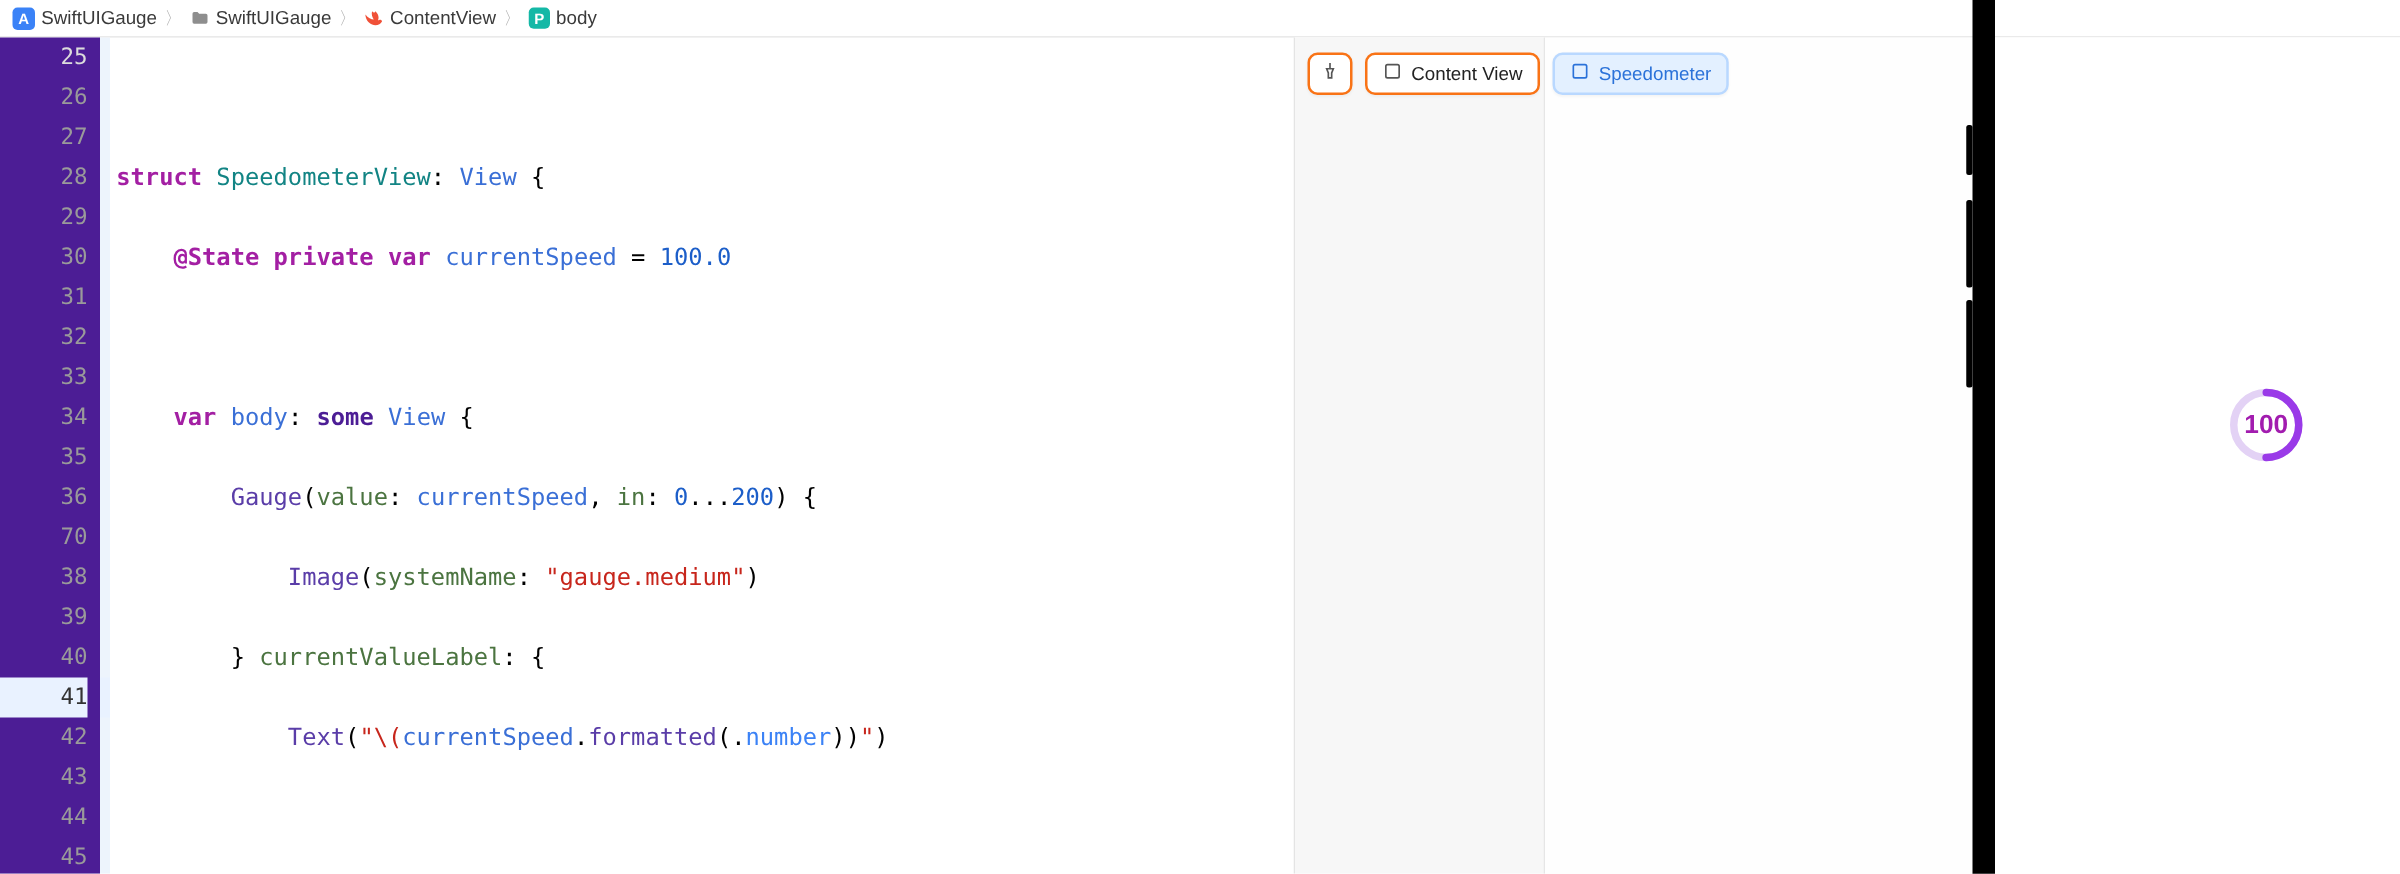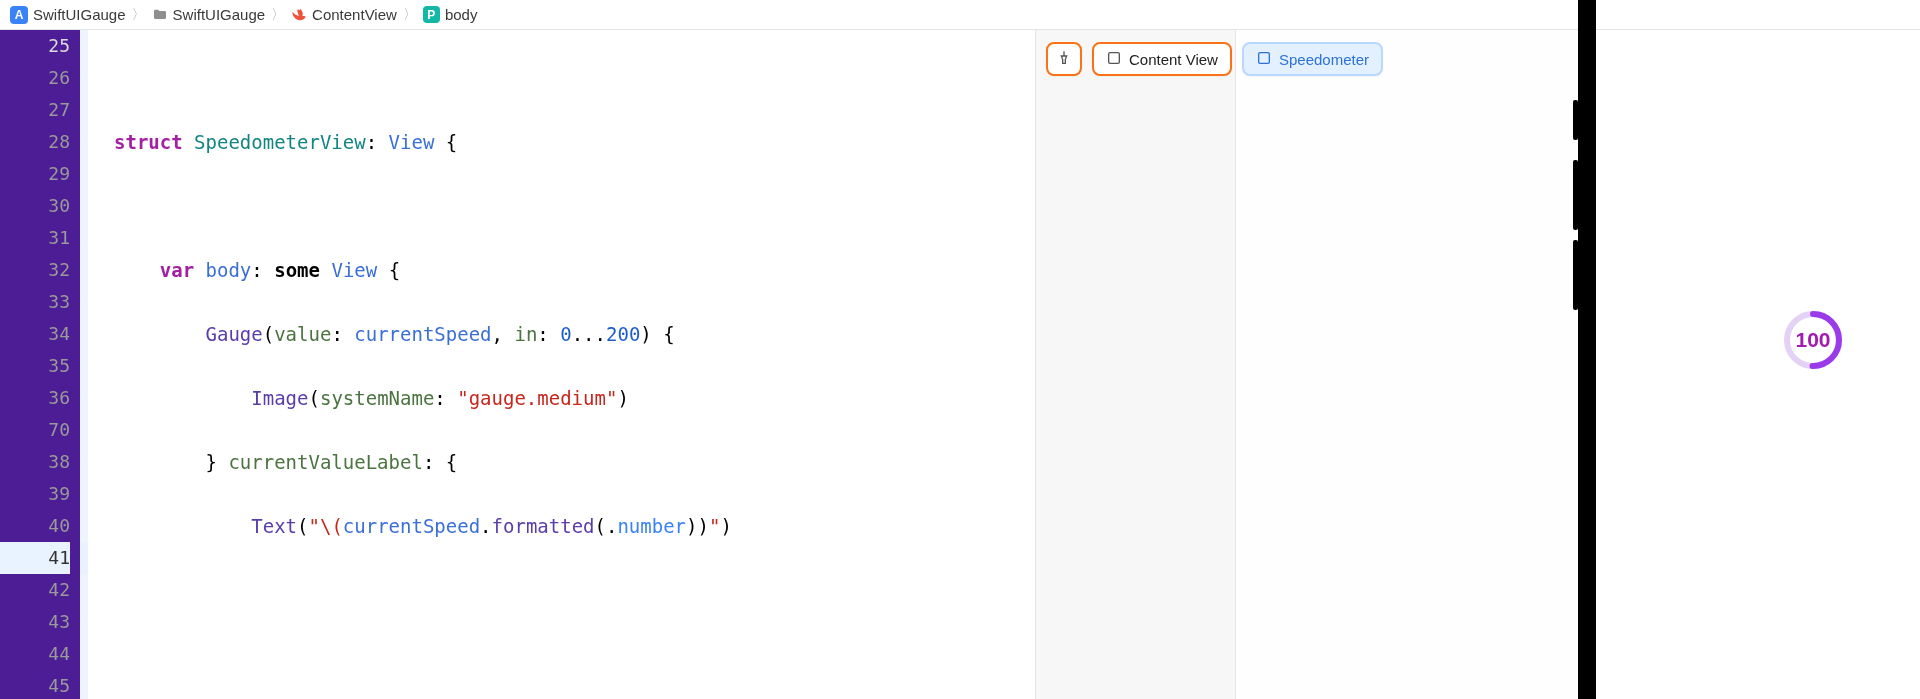--- a/index.html
+++ b/index.html
@@ -34,31 +34,31 @@
   .icon-swift svg { width:16px;height:16px; }
   .icon-prop { width:17px;height:17px;border-radius:4px;background:#14b8a6;display:flex;align-items:center;justify-content:center;color:#fff;font-size:12px;font-weight:700; }
 
   
   .main { flex:1; display:flex; height: calc(100% - 30px); }
 
   
   .editor { flex:0 0 1035px; display:flex; font-family: "SF Mono", Menlo, Consolas, monospace; font-size: 19px; line-height: 32px; position:relative;}
   .gutter { width:80px; background:#4c1d95; text-align:right; padding-right:10px; color:#9a9a9a; font-size:18px; user-select:none; }
   .colstrip { width:8px; background:#edf4fc; }
-  .code { flex:1; padding-left: 26px; white-space: pre; overflow:hidden; position:relative; }
+  .code { flex:1; padding-left: 5px; white-space: pre; overflow:hidden; position:relative; }
   .line { height:32px; }
   .hl { background:#e9f2ff; }
   .gutter .line, .colstrip .line { height:32px; }
   .gutter .ghost { color:#dcdcdc; }
   .gutter .current { color:#333;}
   .code .line { padding-left: 0; }
 
   
   .kw-decl { color:#a31fa3; font-weight:600; }   
-  .kw-some { color:#000000; font-weight:600; }
+  .kw-some { color:#4c1d95; font-weight:600; }
   .typename { color:#3a6fd6; }                   
   .typedecl { color:#128484; }                   
   .apitype { color:#5a3da8; }
   .member { color:#3a6fd6; }                     
   .number { color:#1c5ec9; }
   .string { color:#c7261c; }
   .op { color:#000; }
   .param { color:#4b7440;margin-top:32px; }                      
   .enumcase { color:#3b82f6; }                   
   .punct { color:#000; }
@@ -187,20 +187,21 @@
         <div class="line"></div>
         <div class="line hl"></div>
         <div class="line"></div>
         <div class="line"></div>
         <div class="line"></div>
         <div class="line"></div>
       </div>
     <div class="code">
 <div class="line"></div>
 <div class="line"><span class="kw-decl">struct</span> <span class="typedecl">SpeedometerView</span><span class="punct">:</span> <span class="typename">View</span><span class="punct"> {</span></div>
+<div class="line"><span>    </span><span class="kw-decl">@State</span> <span class="kw-decl">private</span> <span class="kw-decl">var</span> <span class="member">currentSpeed</span><span class="op"> = </span><span class="number">100.0</span></div>
 <div class="line"></div>
 <div class="line"><span>    </span><span class="kw-decl">var</span> <span class="member">body</span><span class="punct">:</span> <span class="kw-some">some</span> <span class="typename">View</span><span class="punct"> {</span></div>
 <div class="line"><span>        </span><span class="apitype">Gauge</span><span class="punct">(</span><span class="param">value</span><span class="punct">: </span><span class="member">currentSpeed</span><span class="punct">, </span><span class="param">in</span><span class="punct">: </span><span class="number">0</span><span class="punct">...</span><span class="number">200</span><span class="punct">) {</span></div>
 <div class="line"><span>            </span><span class="apitype">Image</span><span class="punct">(</span><span class="param">systemName</span><span class="punct">: </span><span class="string">"gauge.medium"</span><span class="punct">)</span></div>
 <div class="line"><span>        </span><span class="punct">} </span><span class="param">currentValueLabel</span><span class="punct">: {</span></div>
 <div class="line"><span>            </span><span class="apitype">Text</span><span class="punct">(</span><span class="string">"\(</span><span class="member">currentSpeed</span><span class="punct">.</span><span class="apitype">formatted</span><span class="punct">(</span><span class="punct">.</span><span class="enumcase">number</span><span class="punct">))</span><span class="string">"</span><span class="punct">)</span></div>
 
 
 
 

